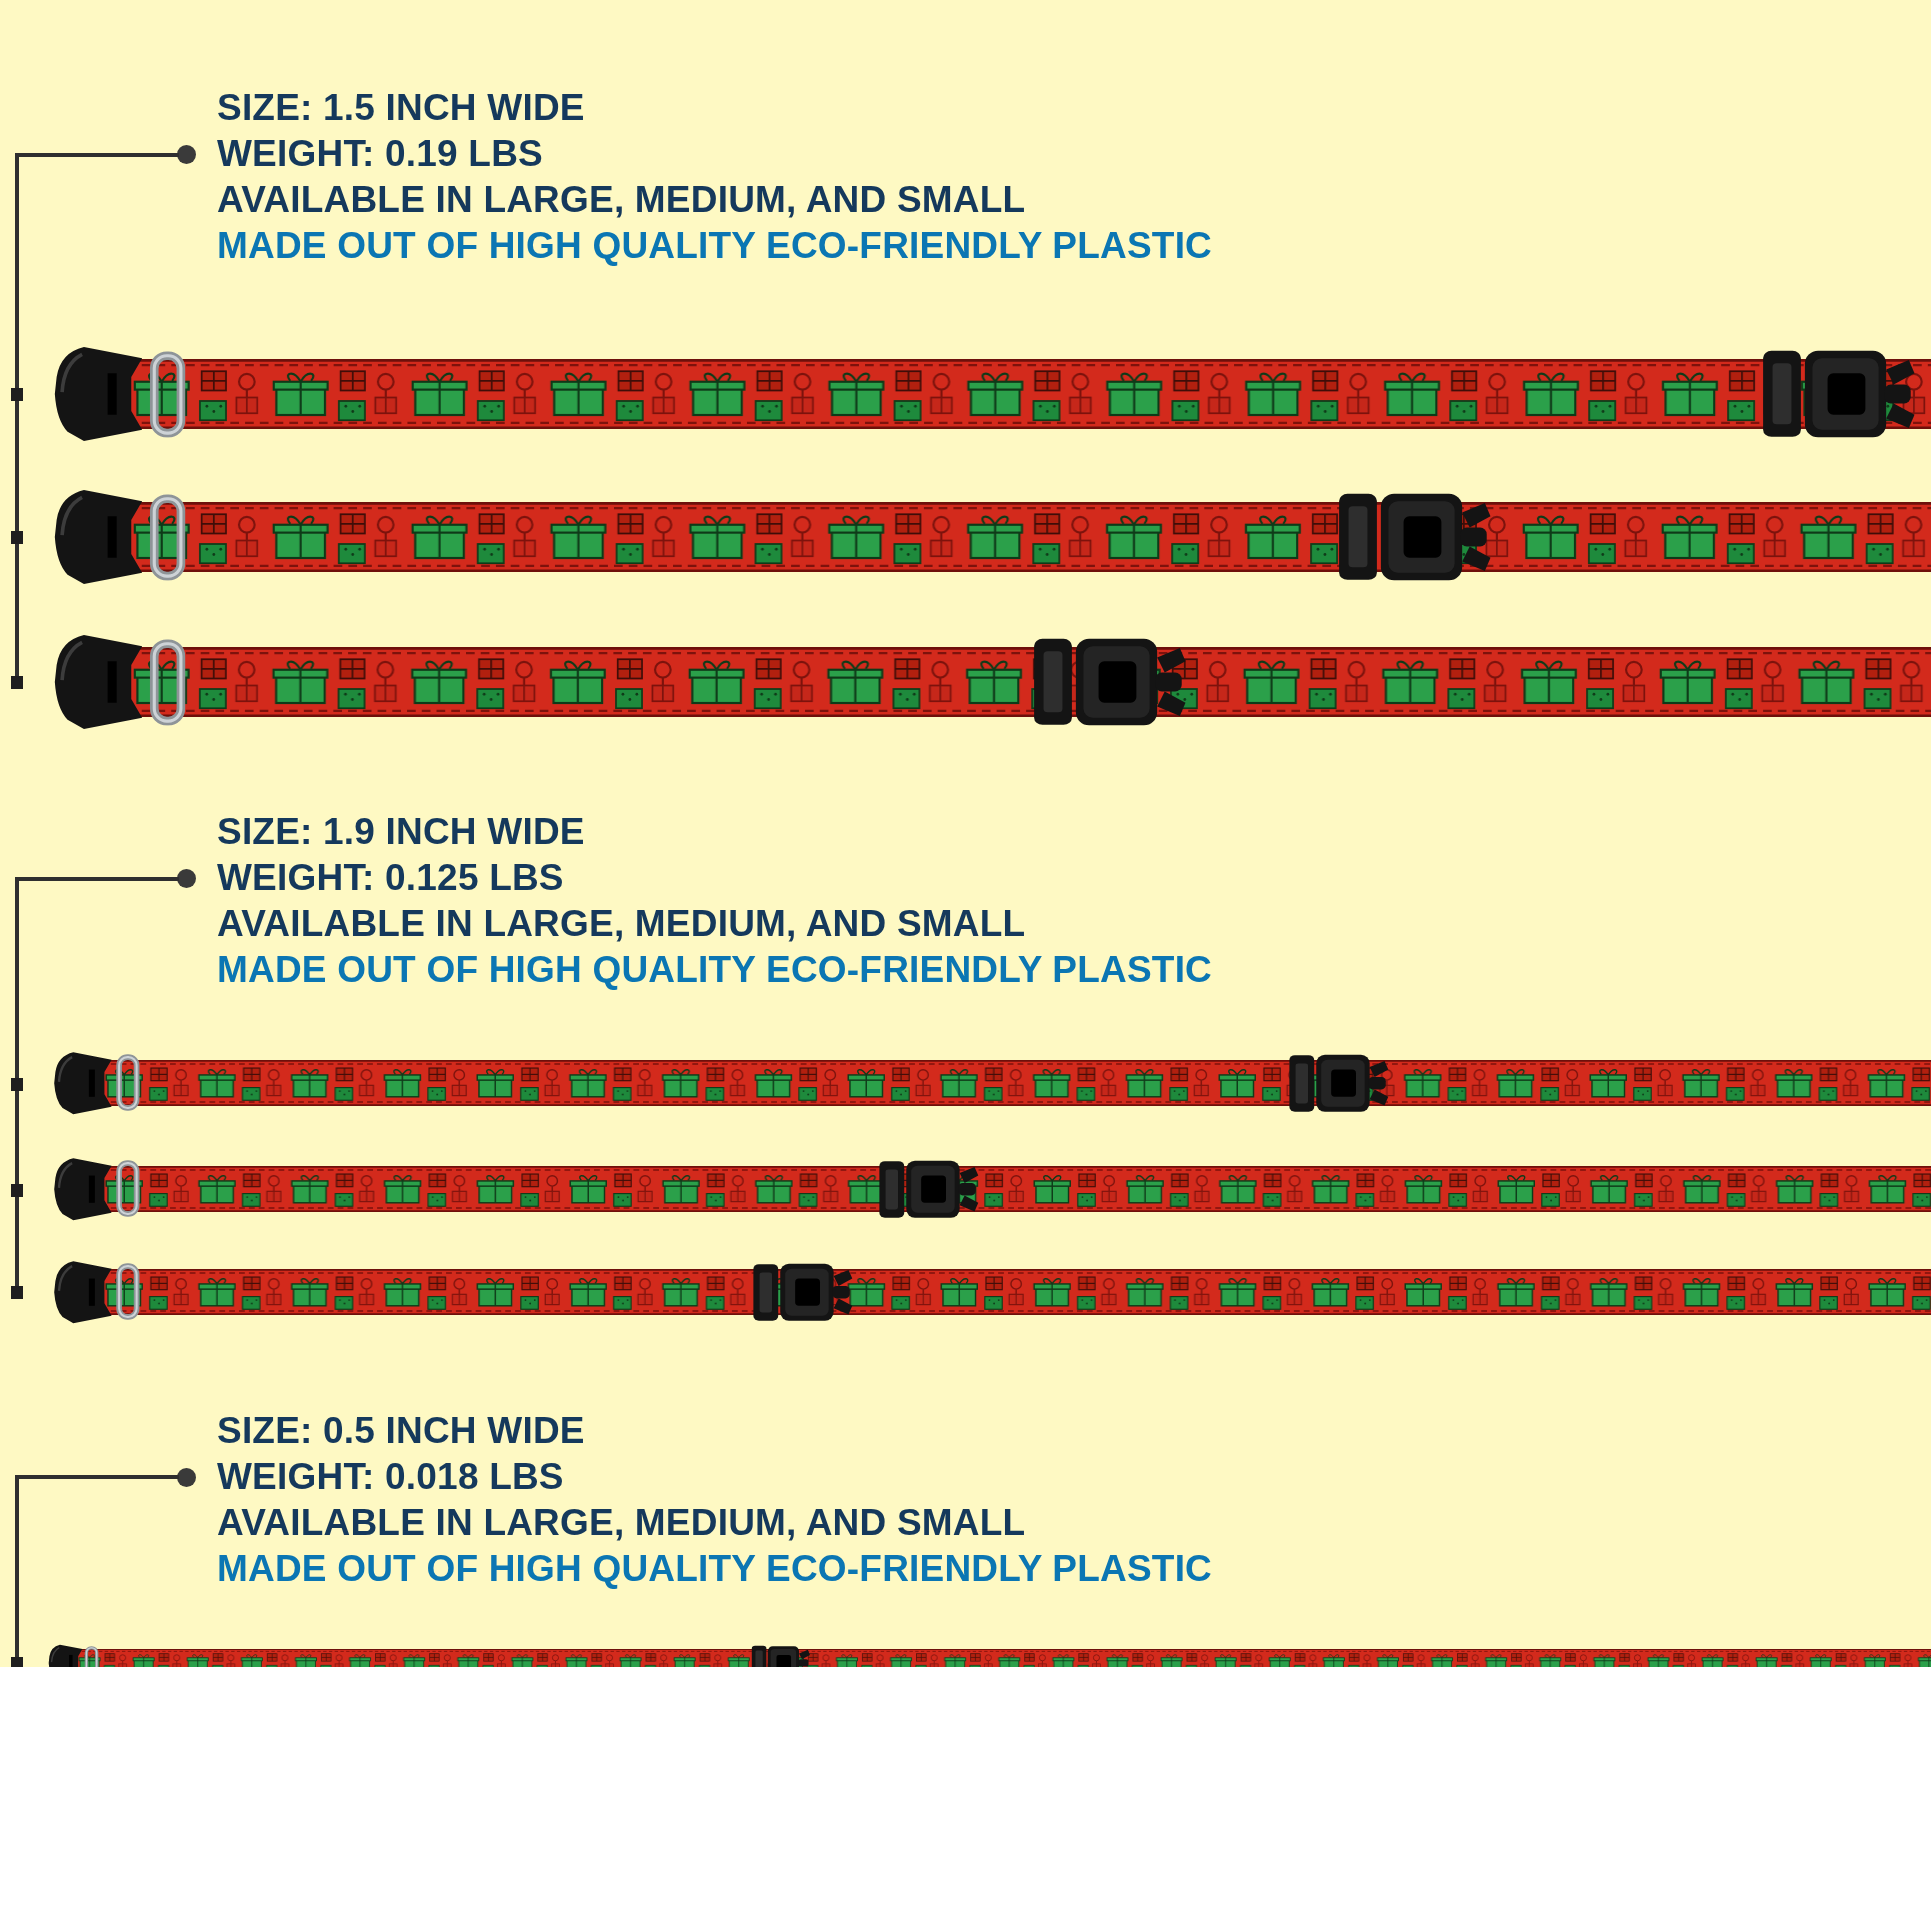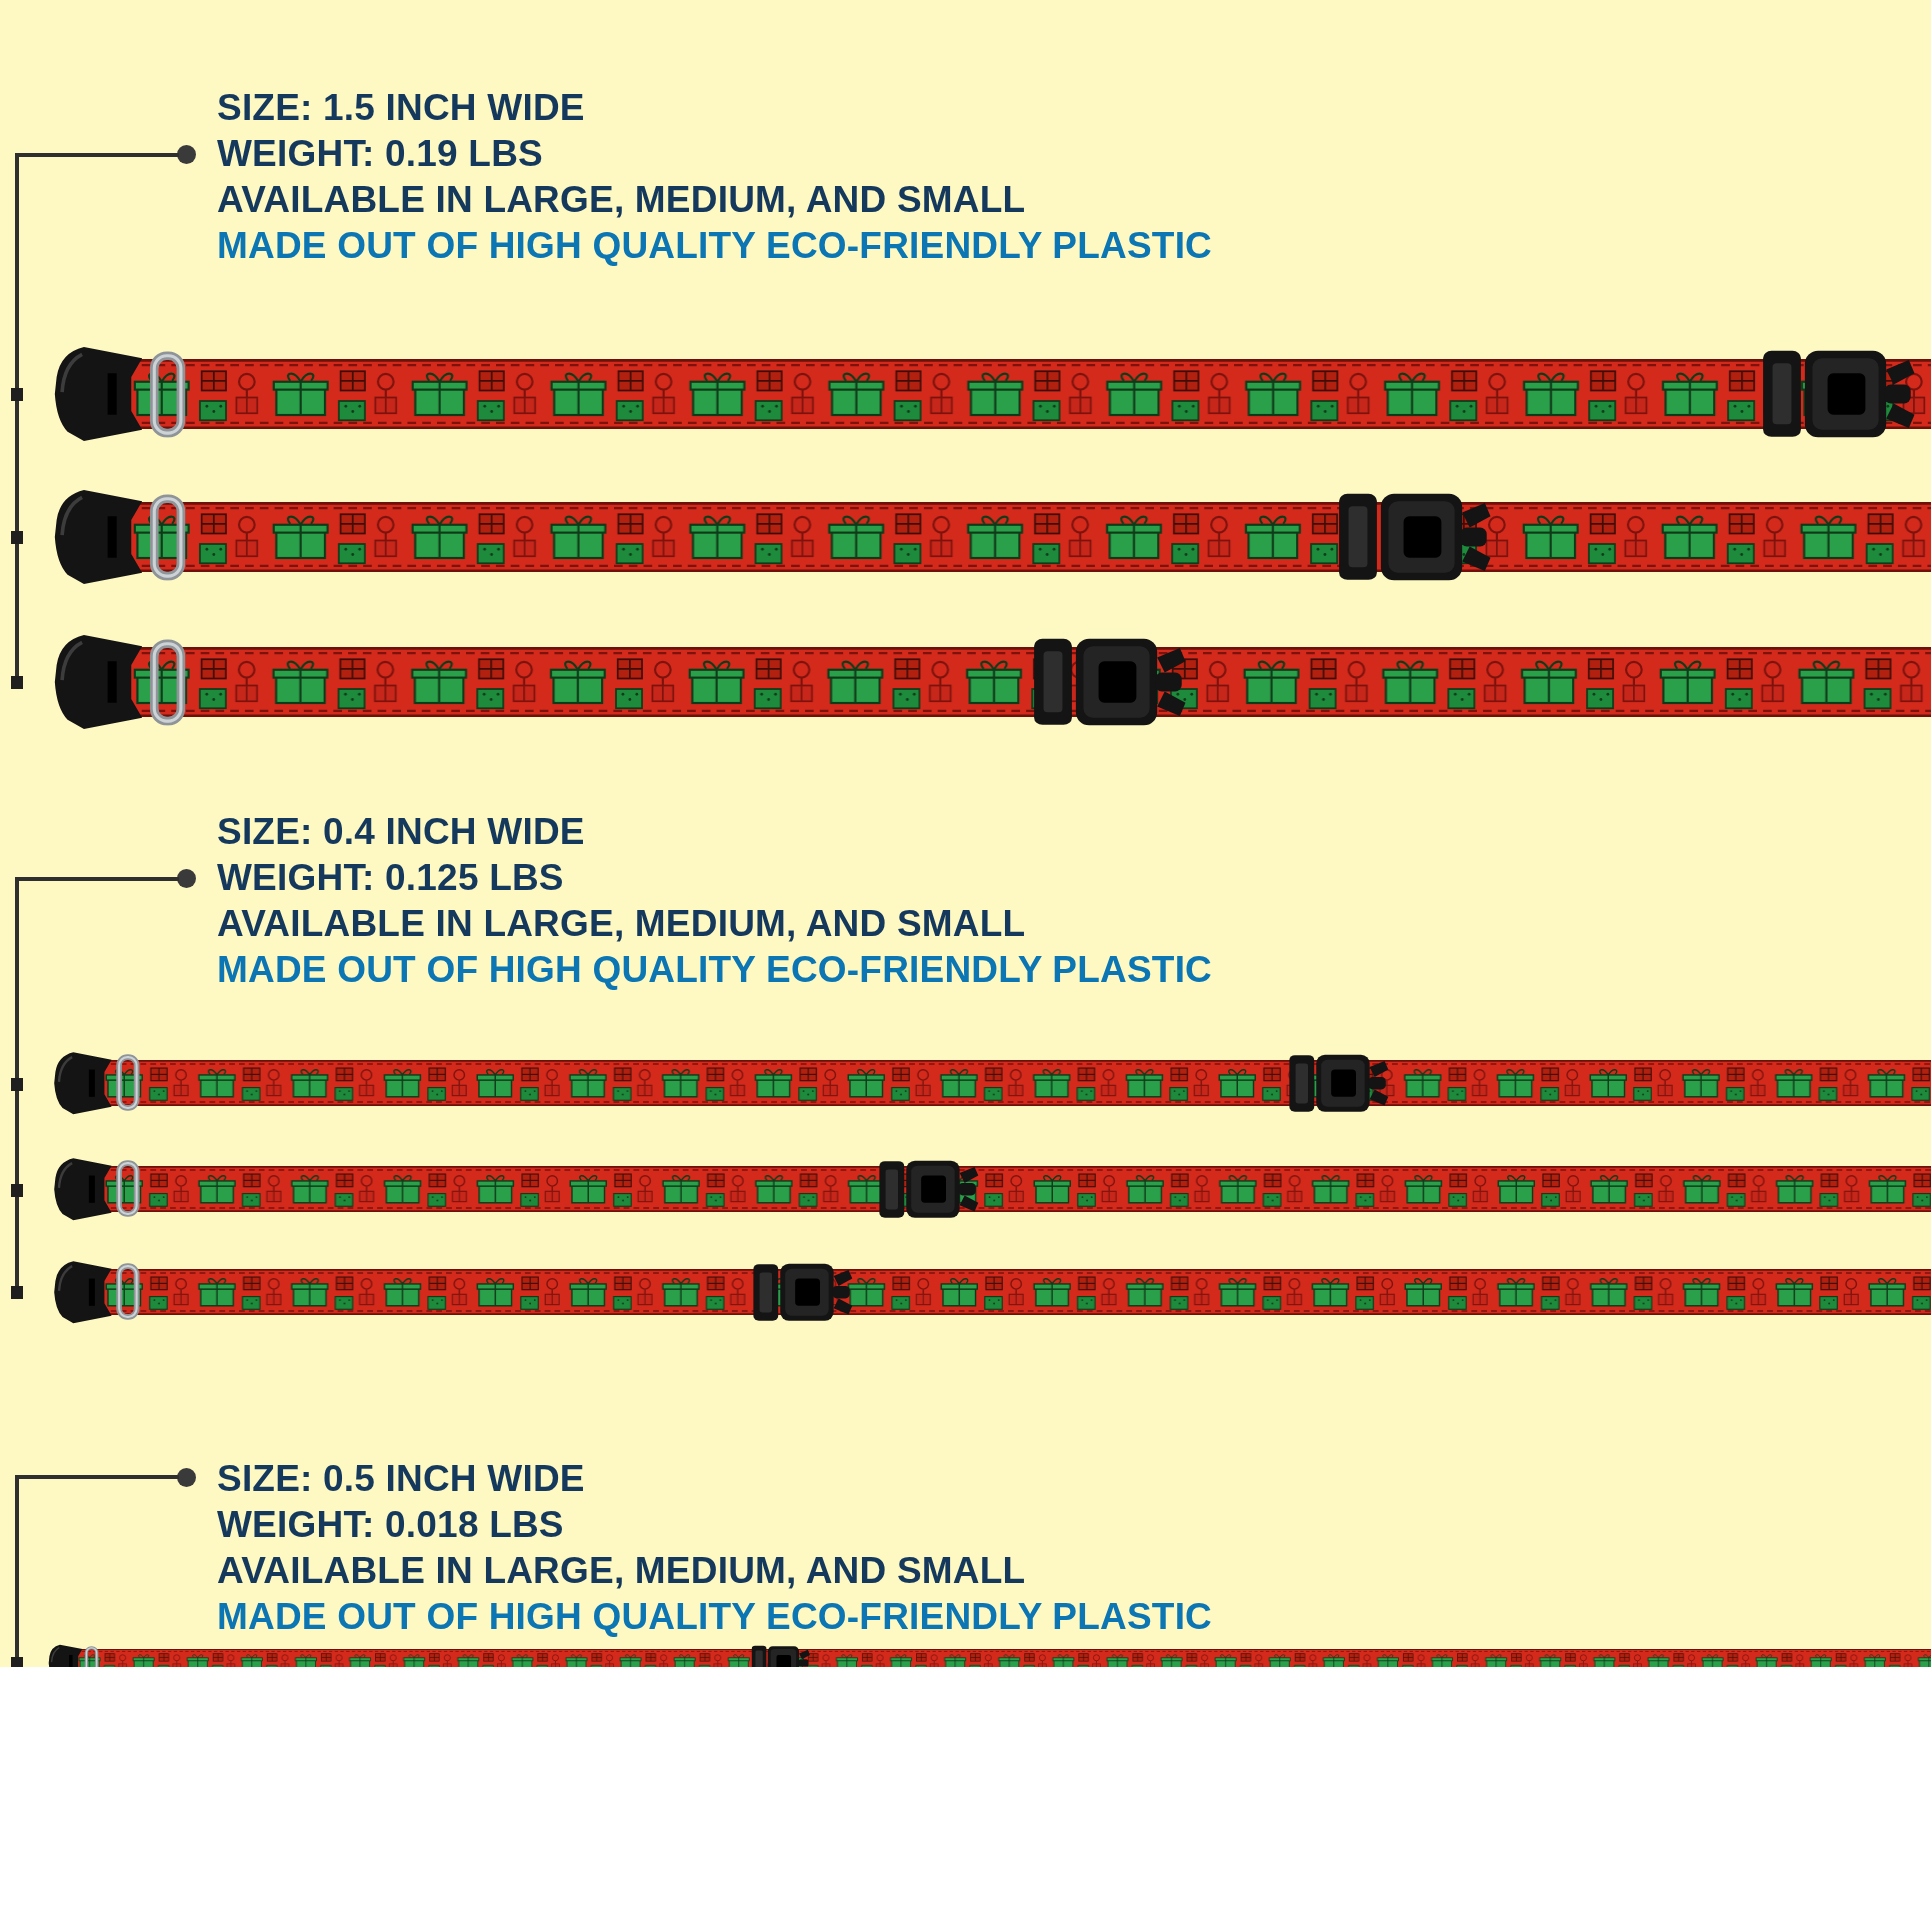--- a/index.html
+++ b/index.html
@@ -181,21 +181,21 @@
       </svg>
     <svg class="c-tri" viewBox="0 0 43.1875 92.1562" width="42" height="89">
         <use href="#symTri"></use>
       </svg>
     <svg class="c-female" viewBox="0 0 116.625 100.797" width="113" height="97">
         <use href="#symFemale"></use>
       </svg>
   </div>
 
   <div class="info" style="top:809px;">
-    <p>SIZE: 0.4 INCH WIDE</p>
+    <p>SIZE: 1.9 INCH WIDE</p>
     <p>WEIGHT: 0.125 LBS</p>
     <p>AVAILABLE IN LARGE, MEDIUM, AND SMALL</p>
     <p class="material">MADE OUT OF HIGH QUALITY ECO-FRIENDLY PLASTIC</p>
   </div>
   <div class="dot" style="left:177px;top:869px;"></div>
   <div class="hline" style="left:15.4px;top:877px;width:164px;"></div>
   <div class="vline" style="left:15.4px;top:877px;height:417px;"></div>
   <div class="node" style="left:10.6px;top:1078px;"></div>
   <div class="node" style="left:10.6px;top:1184px;"></div>
   <div class="node" style="left:10.6px;top:1286px;"></div>
@@ -265,21 +265,21 @@
         <use href="#symRing"></use>
       </svg>
     <svg class="c-tri" viewBox="0 0 28.7969 61.4375" width="28" height="59">
         <use href="#symTri"></use>
       </svg>
     <svg class="c-female" viewBox="0 0 77.75 67.1875" width="75" height="65">
         <use href="#symFemale"></use>
       </svg>
   </div>
 
-  <div class="info" style="top:1408px;margin-top:48px;">
+  <div class="info" style="top:1408px;">
     <p>SIZE: 0.5 INCH WIDE</p>
     <p>WEIGHT: 0.018 LBS</p>
     <p>AVAILABLE IN LARGE, MEDIUM, AND SMALL</p>
     <p class="material">MADE OUT OF HIGH QUALITY ECO-FRIENDLY PLASTIC</p>
   </div>
   <div class="dot" style="left:177px;top:1468px;"></div>
   <div class="hline" style="left:15.4px;top:1475px;width:164px;"></div>
   <div class="vline" style="left:15.4px;top:1475px;height:336px;"></div>
   <div class="node" style="left:10.6px;top:1657px;"></div>
   <div class="node" style="left:10.6px;top:1729px;"></div>

